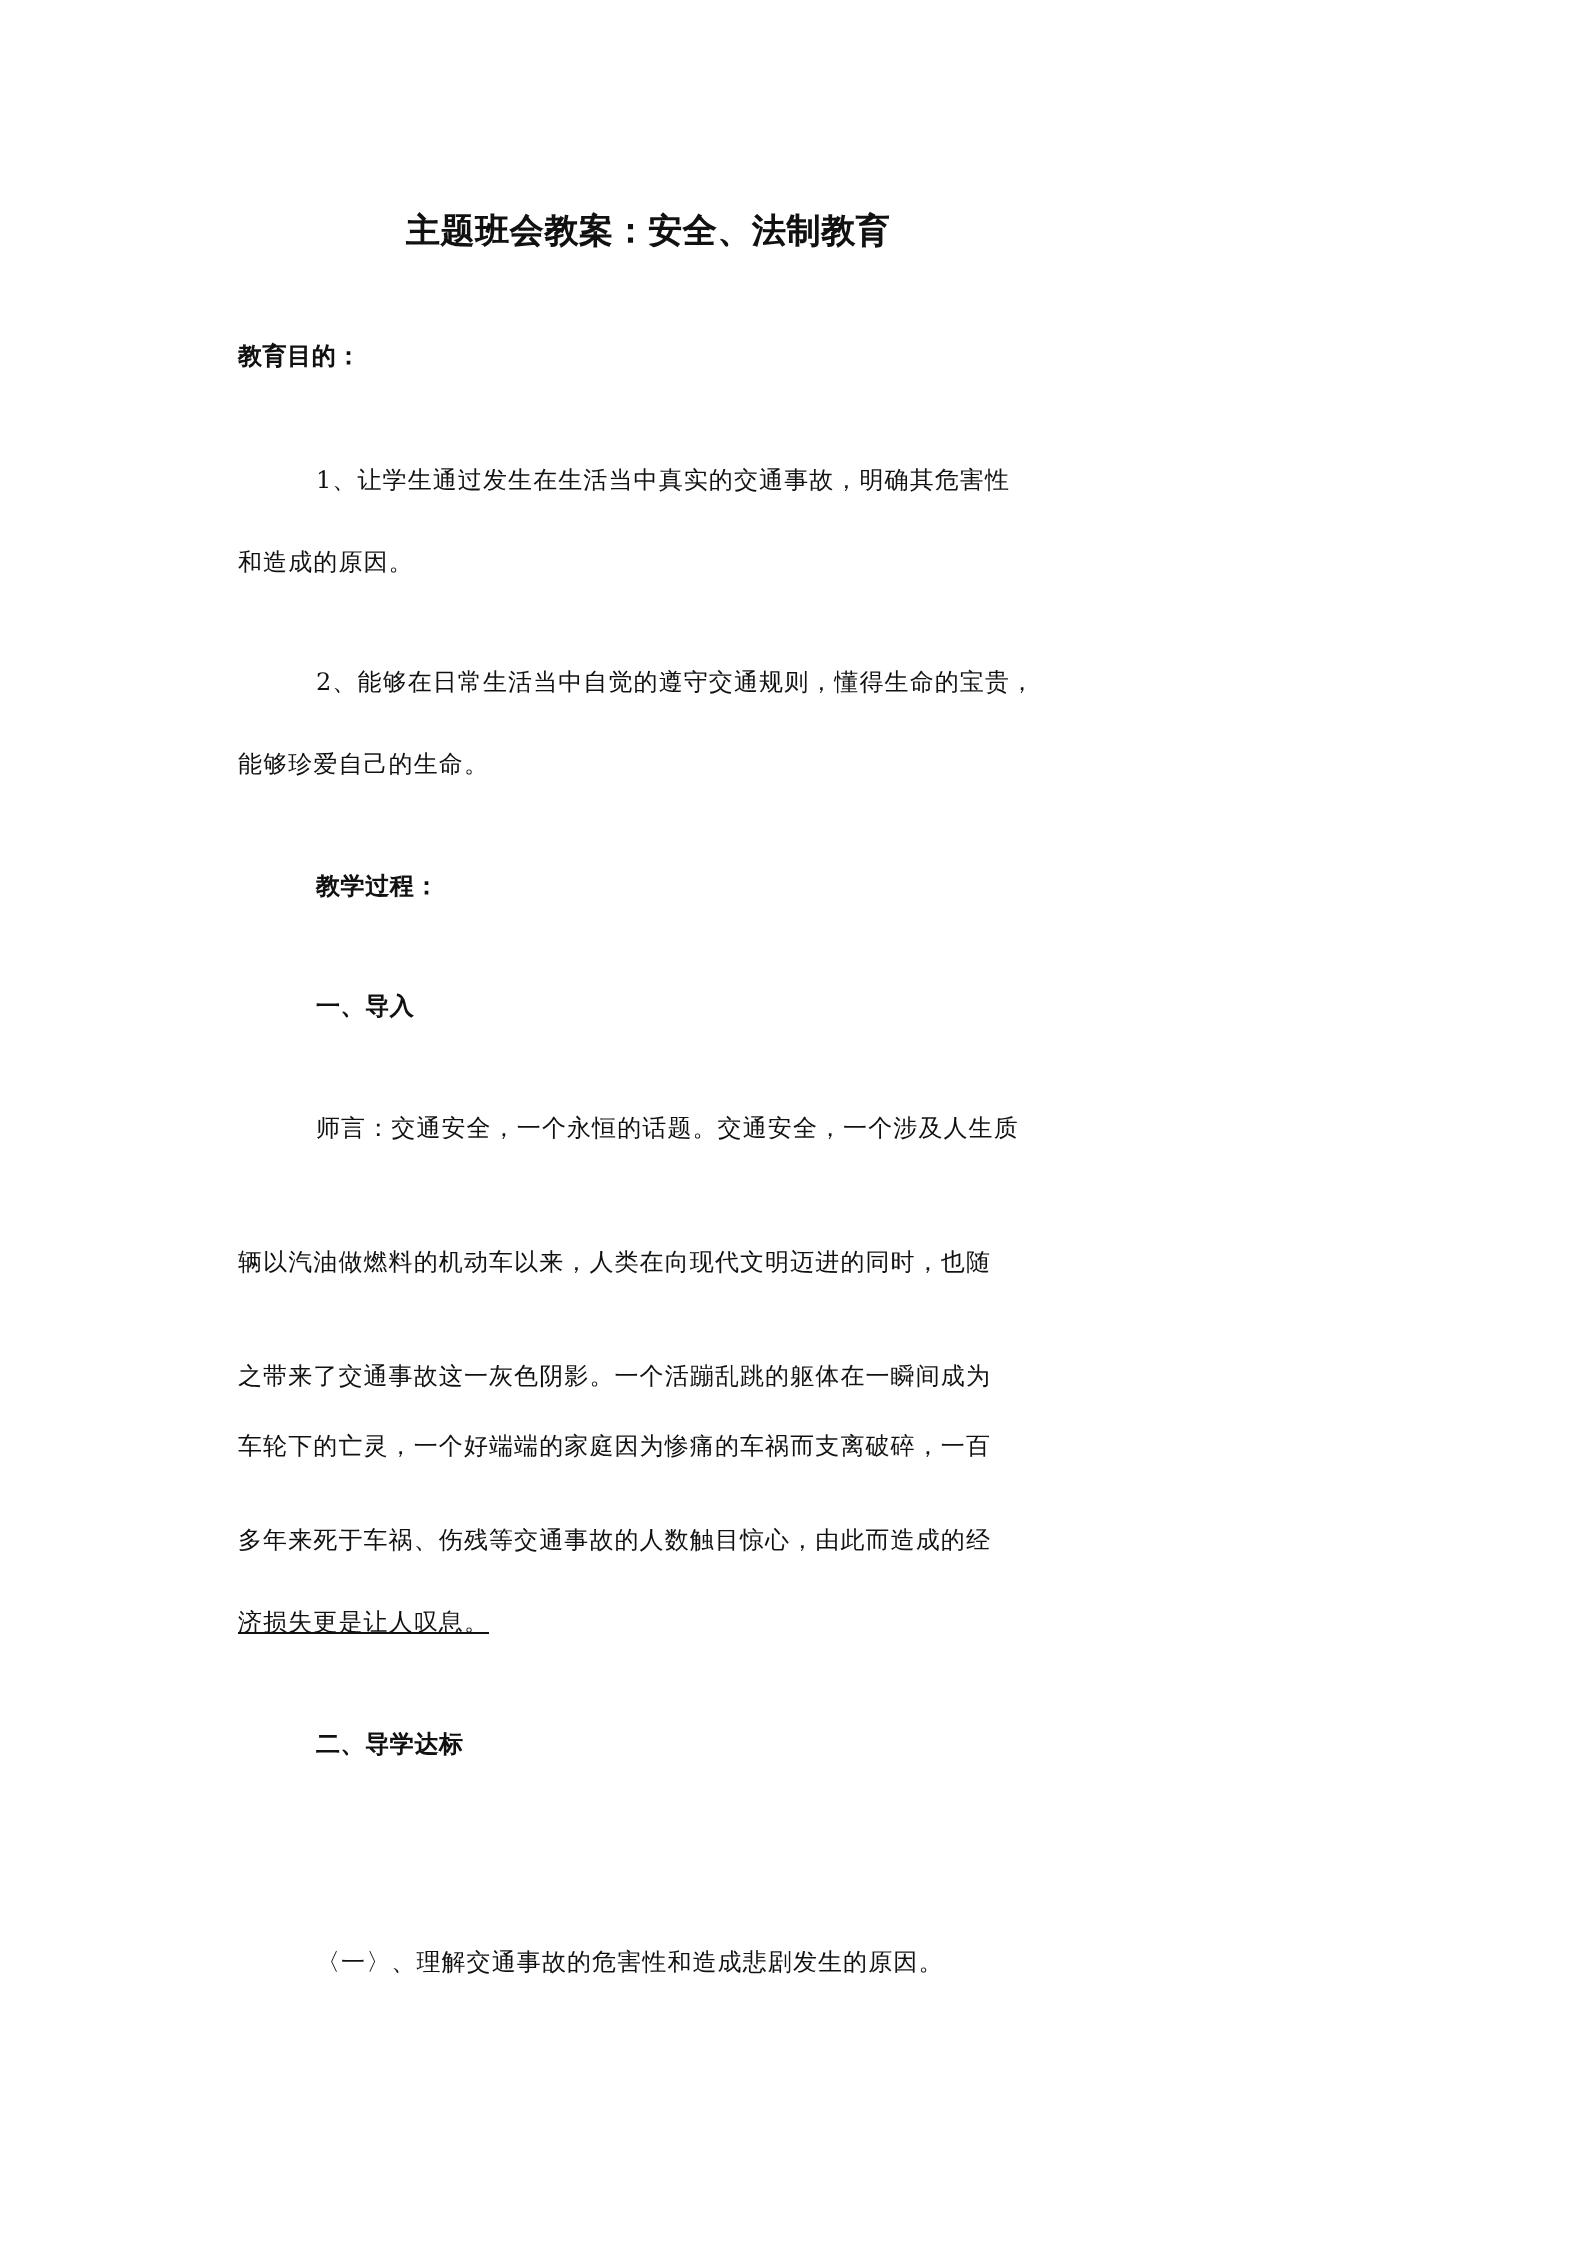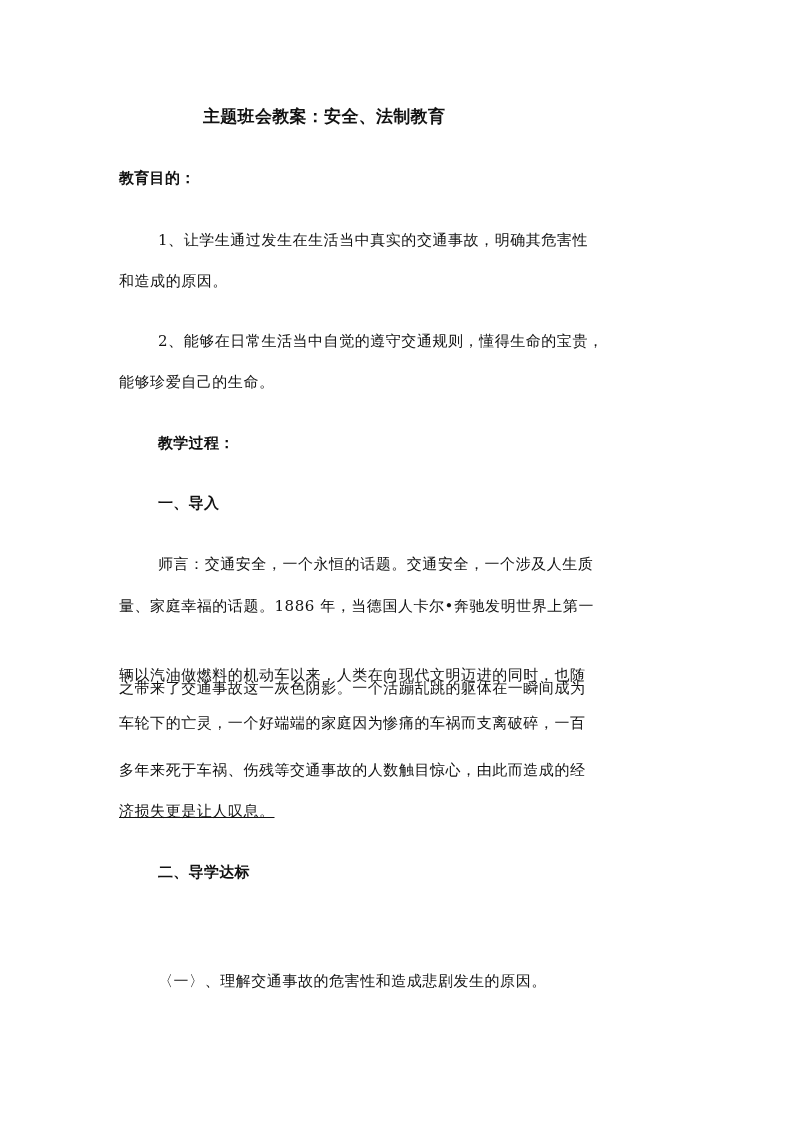--- a/index.html
+++ b/index.html
@@ -17,21 +17,21 @@
     }
     .page {
       position: absolute;
       left: 0; top: 0;
       width: 793px;
       height: 1122px;
     }
     .line {
       position: absolute;
       left: 119px;
-      font-size: 15px;
+      font-size: 12px;
       white-space: nowrap;
       line-height: 22px;
       letter-spacing: 0.55px;
     }
     .bold {
       font-family: "DejaVu Sans", "Liberation Sans", sans-serif;
       font-weight: bold;
       letter-spacing: 0.3px;
     }
     .title {
@@ -55,22 +55,21 @@
   <div class="line" style="top:270px;">和造成的原因。</div>
 
   <div class="line indent" style="top:330px;">2、能够在日常生活当中自觉的遵守交通规则，懂得生命的宝贵，</div>
   <div class="line" style="top:371px;">能够珍爱自己的生命。</div>
 
   <div class="line bold indent" style="top:432px;">教学过程：</div>
 
   <div class="line bold indent" style="top:492px;">一、导入</div>
 
   <div class="line indent" style="top:553px;">师言：交通安全，一个永恒的话题。交通安全，一个涉及人生质</div>
-  <div class="line" style="top:595px;">量、家庭幸福的话题。1886 年，当德国人卡尔•奔驰发明世界上第一</div>
-  <div class="line" style="top:664px;text-align:center;">辆以汽油做燃料的机动车以来，人类在向现代文明迈进的同时，也随</div>
+  <div class="line" style="top:620px;text-align:center;">辆以汽油做燃料的机动车以来，人类在向现代文明迈进的同时，也随</div>
   <div class="line" style="top:677px;">之带来了交通事故这一灰色阴影。一个活蹦乱跳的躯体在一瞬间成为</div>
   <div class="line" style="top:712px;">车轮下的亡灵，一个好端端的家庭因为惨痛的车祸而支离破碎，一百</div>
   <div class="line" style="top:759px;">多年来死于车祸、伤残等交通事故的人数触目惊心，由此而造成的经</div>
   <div class="line" style="top:800px;text-decoration:underline;">济损失更是让人叹息。</div>
 
   <div class="line bold indent" style="top:861px;">二、导学达标</div>
 
   <div class="line indent" style="top:922px;margin-top:48px;">〈一〉、理解交通事故的危害性和造成悲剧发生的原因。</div>
 
 

